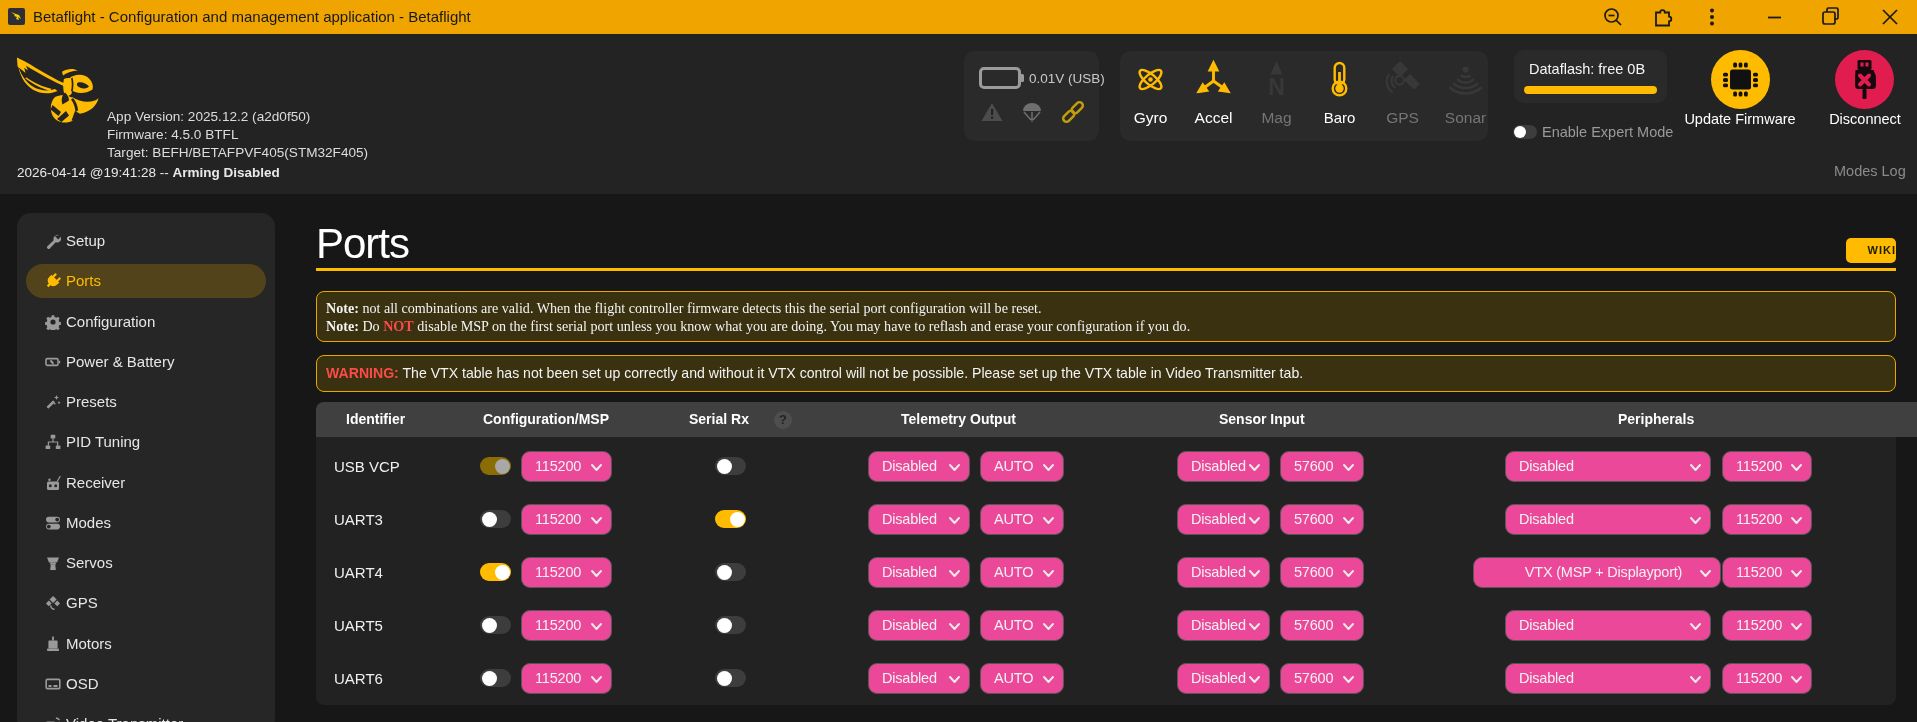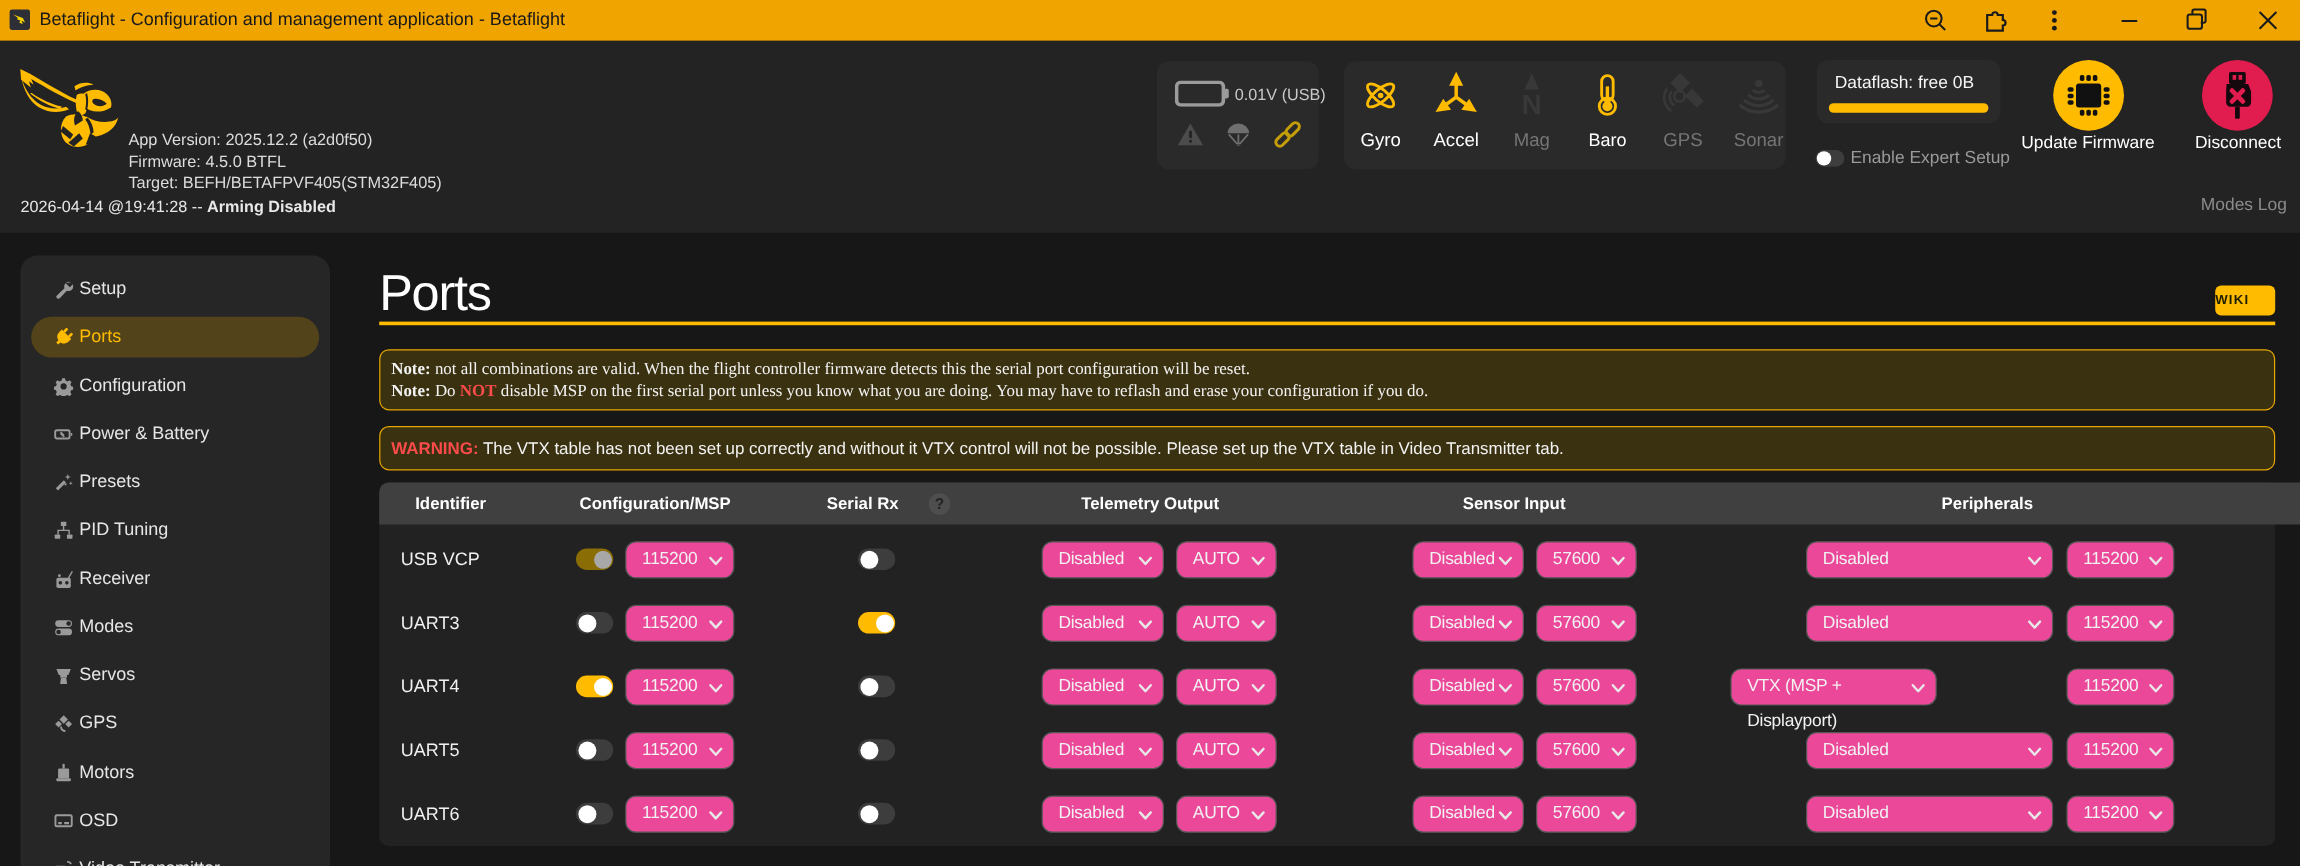--- a/index.html
+++ b/index.html
@@ -24,21 +24,21 @@
   
   #sidebar { position:absolute; left:17px; top:213px; width:258px; height:520px; background:#262626; border-radius:14px; }
   .mi { position:absolute; left:9px; width:240px; height:34px; border-radius:17px; color:#e6e6e6; font-size:15px; }
   .mi .ic { position:absolute; left:19px; top:9px; width:16px; height:16px; }
   .mi .tx { position:absolute; left:40px; top:0; line-height:34px; }
   .mi.sel { background:#53431a; color:#ffbb00; }
 
   
   #ports-title { position:absolute; left:316px; top:220px; font-size:42px; font-weight:400; color:#fff; letter-spacing:-1px;}
   #wiki { position:absolute; left:1846px; top:238px; width:50px; height:25px; background:#ffbb00; border-radius:5px;
-          color:#1d1d00; font-size:11px; font-weight:bold; text-align:left; line-height:25px; letter-spacing:1px; }
+          color:#1d1d00; font-size:11px; font-weight:bold; text-align:right; line-height:25px; letter-spacing:1px; }
   #underline { position:absolute; left:316px; top:268px; width:1580px; height:3px; background:#ffbb00; }
 
   .notebox { position:absolute; left:316px; width:1580px; background:#3a3110; border:1px solid #e7a600; border-radius:8px;
              color:#f3f3f3; font-size:14.1px; line-height:18px; padding:7px 9px; }
   .red { color:#fb4b4b; font-weight:bold; }
 
   #tablebox { position:absolute; left:316px; top:402px; width:1580px; height:303px; background:#222222; border-radius:8px; }
   #thead { position:absolute; left:0; top:0; width:1844px; height:35px; background:#404040; border-radius:8px 8px 0 0; }
   .th { position:absolute; top:0; line-height:35px; font-size:14px; font-weight:bold; color:#fff; }
 
@@ -116,21 +116,21 @@
 
   <div class="panel" style="left:1120px; top:17px; width:368px; height:90px;"></div>
 
   <div class="panel" style="left:1514px; top:16px; width:153px; height:53px;"></div>
   <div class="abs" style="left:1529px; top:27px; font-size:14.5px; color:#f5f5f5;">Dataflash: free 0B</div>
   <div class="abs" style="left:1524px; top:52px; width:133px; height:8px; border-radius:4px; background:#ffbb00;"></div>
 
   <div class="tg off" style="left:1513px; top:91px; width:24px; height:14px;">
       <div class="knob" style="width:12px;height:12px;top:1px;left:1px;"></div>
     </div>
-  <div class="abs" style="left:1542px; top:90px; font-size:14.5px; color:#9a9a9a;">Enable Expert Setup</div>
+  <div class="abs" style="left:1542px; top:90px; font-size:14.5px; color:#9a9a9a;">Enable Expert Mode</div>
 
   <svg class="abs" style="left:979px; top:33px;" width="46" height="22" viewBox="0 0 46 22">
     <rect x="1.5" y="1.5" width="39" height="19" rx="3.5" fill="none" stroke="#9b9b9b" stroke-width="3"></rect>
     <rect x="41" y="7" width="4" height="8" rx="1.5" fill="#9b9b9b"></rect>
   </svg>
   <div class="abs" style="left:1029px; top:37px; font-size:13.5px; color:#c9c9c9;">0.01V (USB)</div>
   <svg class="abs" style="left:981px; top:68px;" width="22" height="20" viewBox="0 0 22 20" fill="#4c4c4c">
     <path d="M11 1 L21.5 19 L0.5 19 Z"></path>
       <rect x="10" y="7" width="2.2" height="6" fill="#222"></rect>
       <rect x="10" y="14.6" width="2.2" height="2.2" fill="#222"></rect>
@@ -460,21 +460,21 @@
         </svg></div>
       <div class="dd" style="left:664px; top:154.7px; width:84px;">AUTO<svg width="13" height="13" viewBox="0 0 13 13">
           <polyline points="2,4 6.5,9 11,4" fill="none" stroke="#e8e8e8" stroke-width="2" stroke-linecap="round" stroke-linejoin="round"></polyline>
         </svg></div>
       <div class="dd" style="left:861px; top:154.7px; width:93px;">Disabled<svg width="13" height="13" viewBox="0 0 13 13">
           <polyline points="2,4 6.5,9 11,4" fill="none" stroke="#e8e8e8" stroke-width="2" stroke-linecap="round" stroke-linejoin="round"></polyline>
         </svg></div>
       <div class="dd" style="left:964px; top:154.7px; width:84px;">57600<svg width="13" height="13" viewBox="0 0 13 13">
           <polyline points="2,4 6.5,9 11,4" fill="none" stroke="#e8e8e8" stroke-width="2" stroke-linecap="round" stroke-linejoin="round"></polyline>
         </svg></div>
-      <div class="dd" style="left:1126px; top:154.7px; width:172px;">VTX (MSP + Displayport)<svg width="13" height="13" viewBox="0 0 13 13">
+      <div class="dd" style="left:1157px; top:154.7px; width:248px;text-align:center;">VTX (MSP + Displayport)<svg width="13" height="13" viewBox="0 0 13 13">
           <polyline points="2,4 6.5,9 11,4" fill="none" stroke="#e8e8e8" stroke-width="2" stroke-linecap="round" stroke-linejoin="round"></polyline>
         </svg></div>
       <div class="dd" style="left:1406px; top:154.7px; width:90px;">115200<svg width="13" height="13" viewBox="0 0 13 13">
           <polyline points="2,4 6.5,9 11,4" fill="none" stroke="#e8e8e8" stroke-width="2" stroke-linecap="round" stroke-linejoin="round"></polyline>
         </svg></div>
       <div class="rowlabel" style="left:18px; top:215.3px;">UART5</div>
       <div class="tg off" style="left:164px; top:214.3px;">
         <div class="knob"></div>
       </div>
       <div class="dd" style="left:205px; top:207.8px; width:91px;">115200<svg width="13" height="13" viewBox="0 0 13 13">

